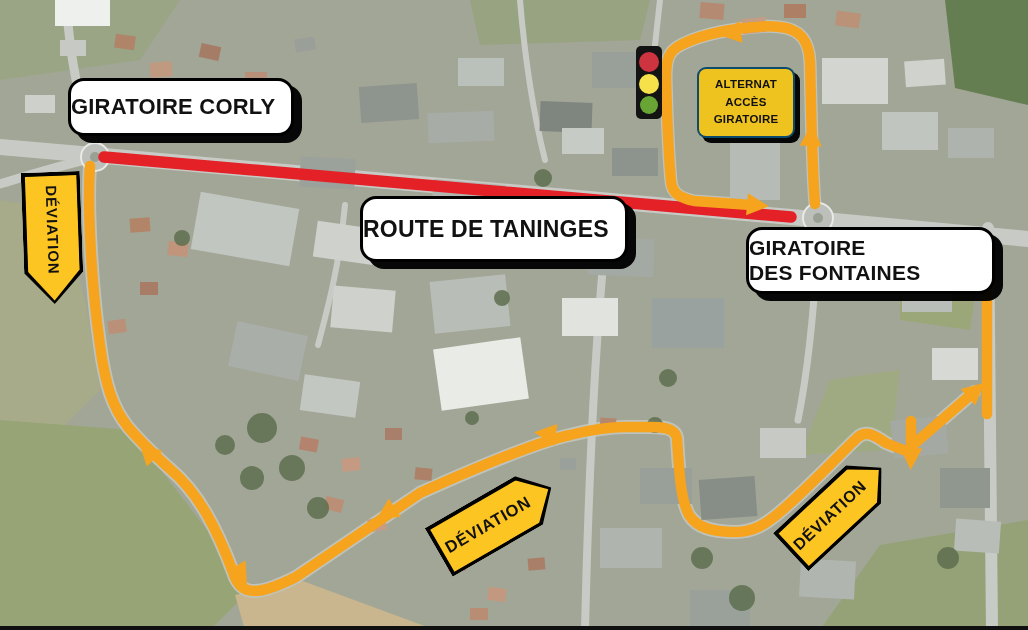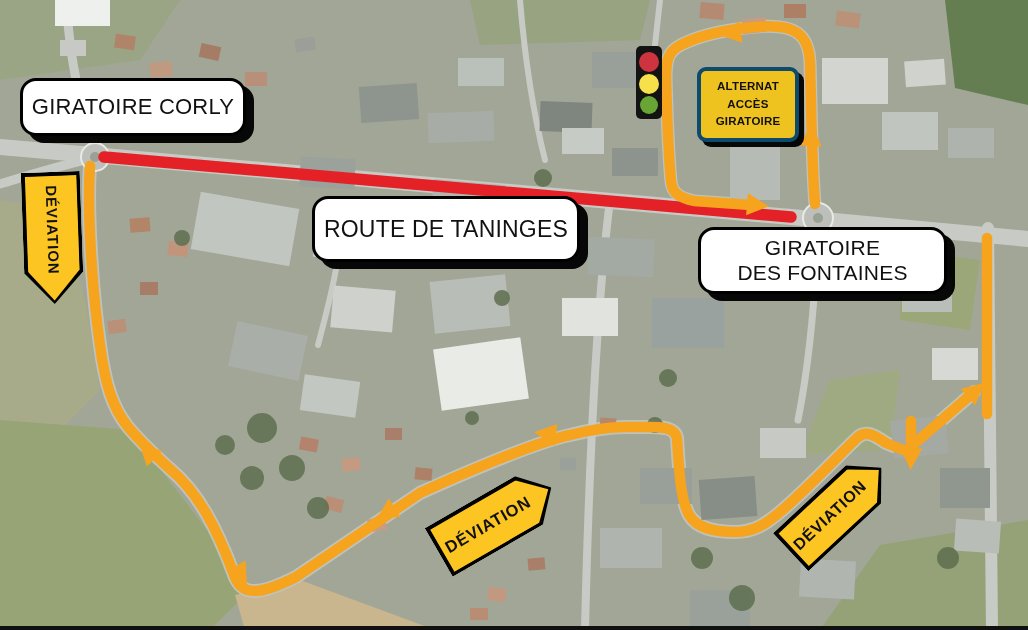--- a/index.html
+++ b/index.html
@@ -11,33 +11,33 @@
     --labelbg:#FFFFFF; --labeltx:#111111;
     --tlred:#CE3340; --tlyellow:#F6E14B; --tlgreen:#68A534;
     background:#a2a696;
   }
   .stage svg{position:absolute;left:0;top:0;z-index:0;}
 
   
   .map-label{
     position:absolute;z-index:3;background:var(--labelbg);
     border:3.5px solid #000;border-radius:16px;color:var(--labeltx);
-    font-weight:normal;text-align:center;
+    font-weight:bold;
     display:flex;flex-direction:column;justify-content:center;
     box-shadow:8px 7px 0 rgba(0,0,0,.96);
-    letter-spacing:.2px;line-height:1.15;
+    letter-spacing:.2px;line-height:1.15;margin-left:48px;
   }
   .lbl-corly{left:20px;top:78px;width:220px;height:52px;font-size:22px;}
   .lbl-route{left:312px;top:196px;width:262px;height:60px;font-size:23px;}
   .lbl-fontaines{left:698px;top:227px;width:243px;height:61px;font-size:21px;}
 
   
   .alternat-box{
     position:absolute;z-index:3;left:697px;top:67px;width:94px;height:67px;
-    background:var(--altbg);border:4px solid #0c4a6e;border-radius:9px;
+    background:var(--altbg);border:2px solid #0c4a6e;border-radius:9px;
     box-shadow:5px 5px 0 rgba(0,0,0,.96);
     color:#111;font-weight:bold;font-size:11.5px;line-height:1.55;
     text-align:center;display:flex;flex-direction:column;justify-content:center;
     letter-spacing:.2px;
   }
 
   
   .traffic-light{
     position:absolute;z-index:3;left:636px;top:46px;width:26px;height:73px;
     background:#131313;border-radius:5px;

